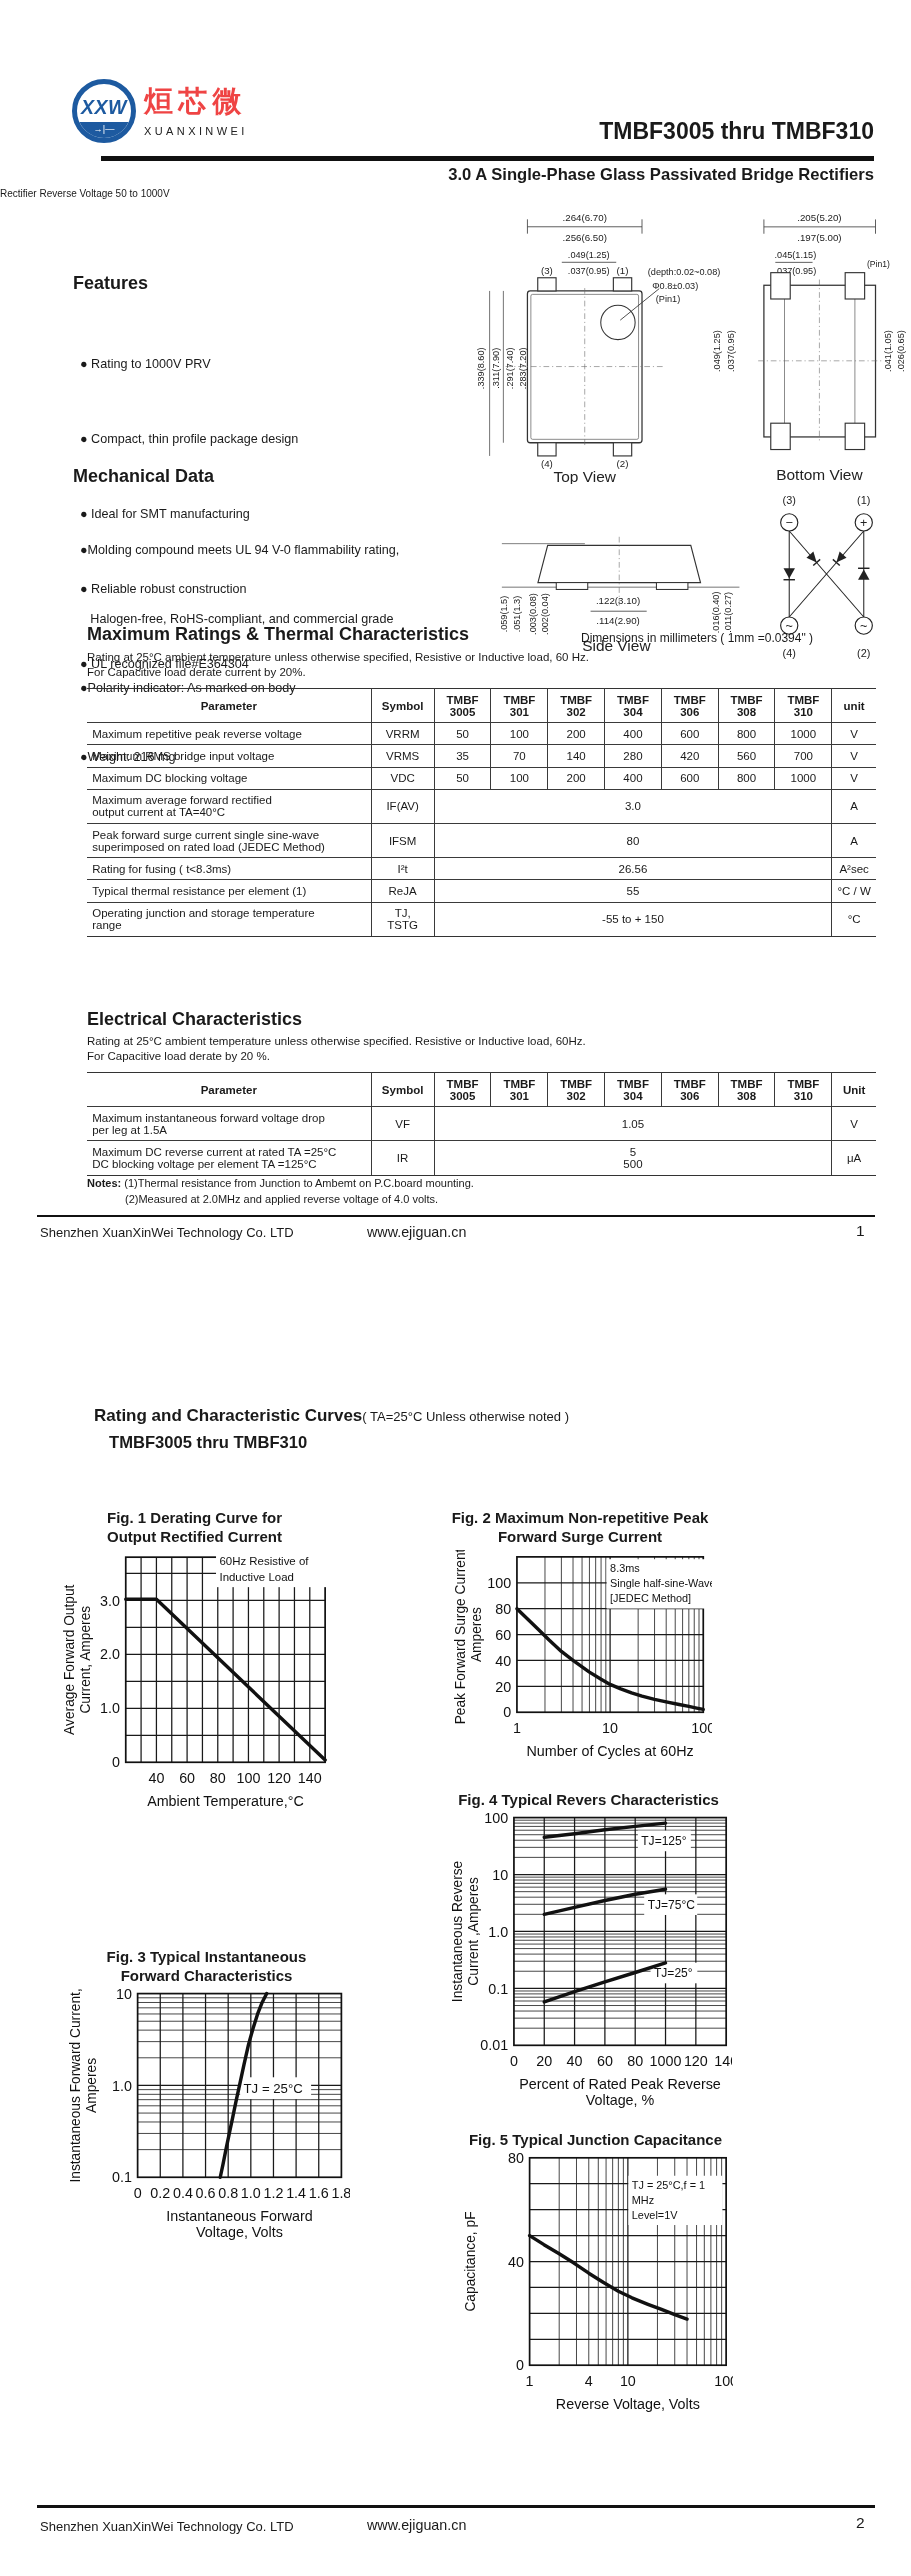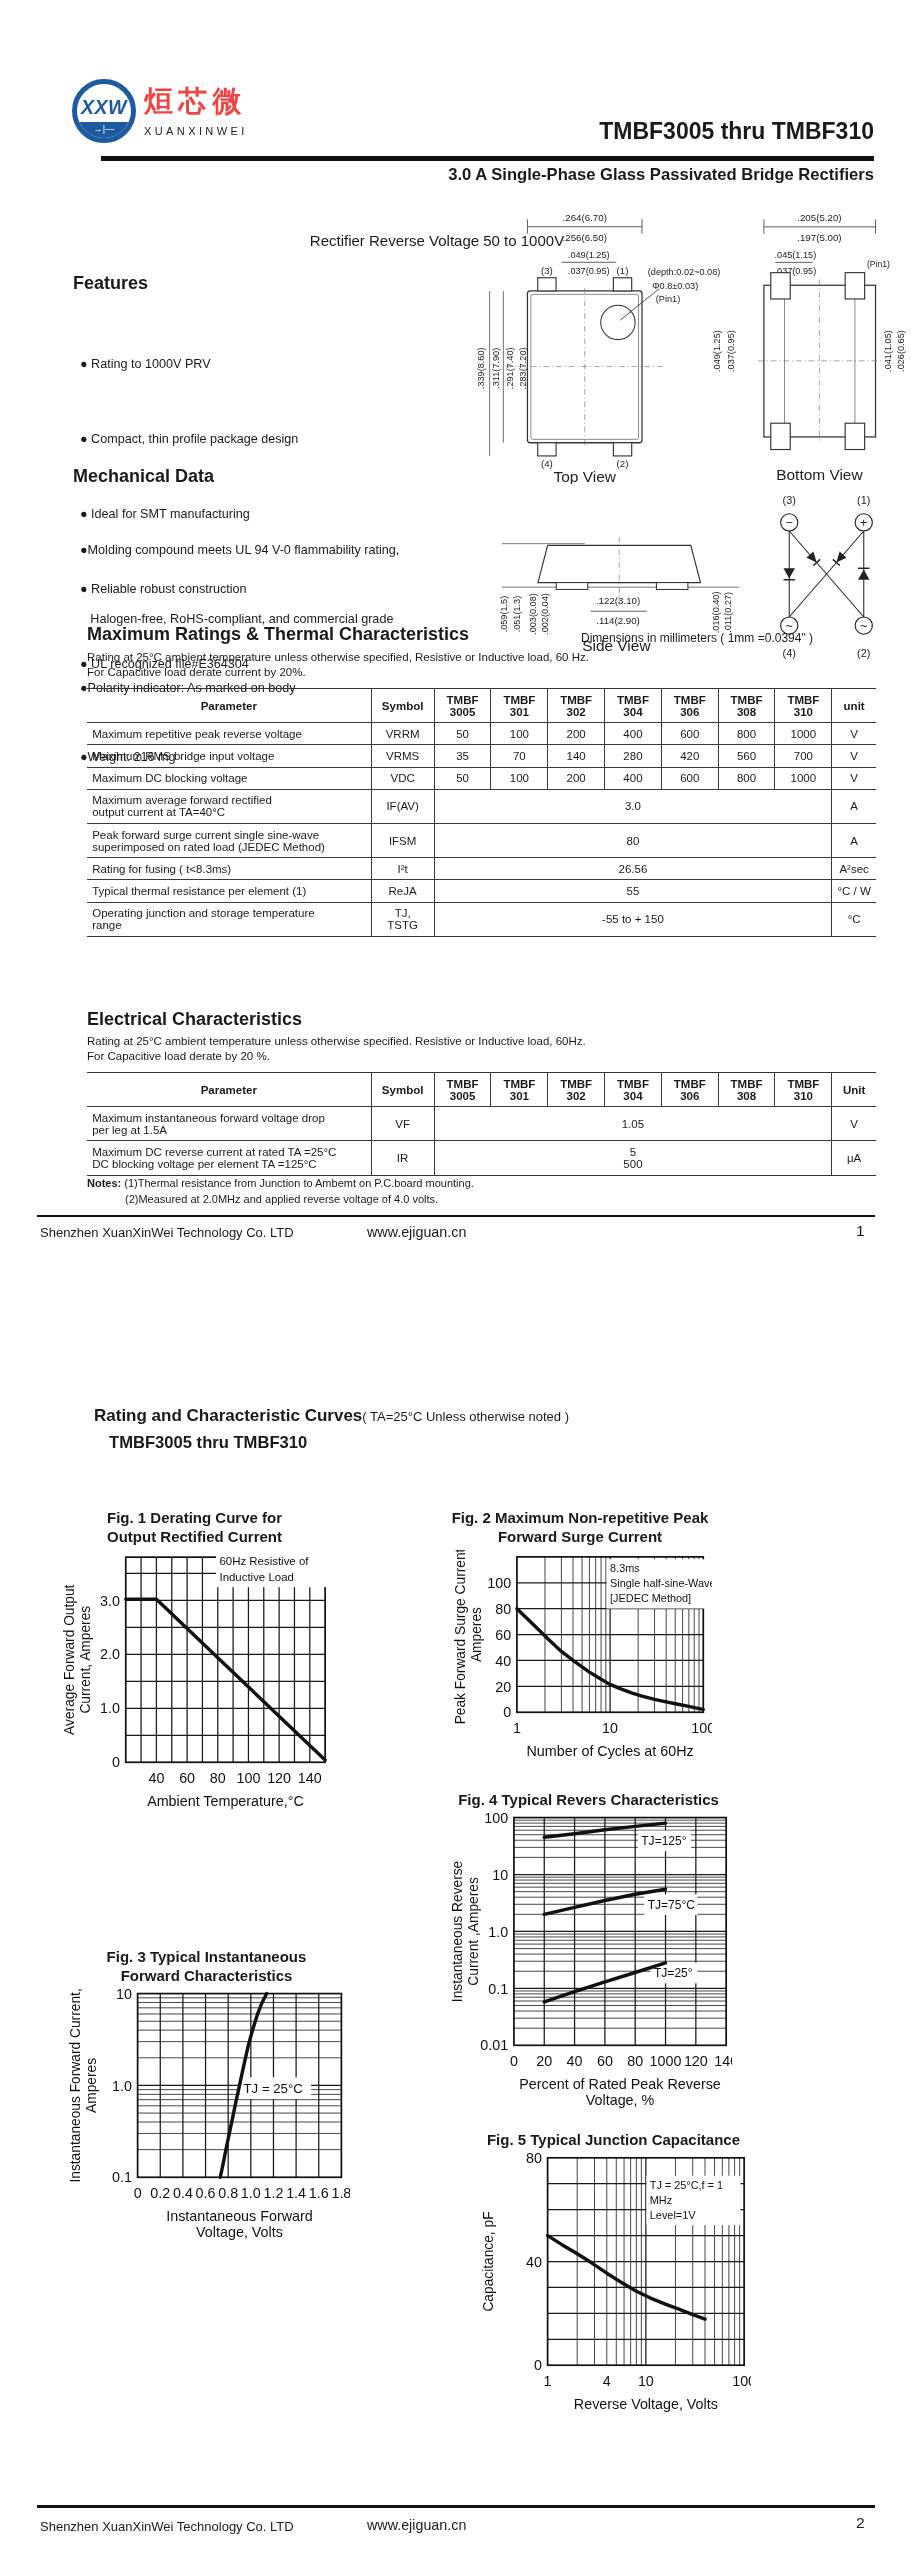--- a/index.html
+++ b/index.html
@@ -9,21 +9,21 @@
   .logo-wrap{left:72px;top:79px;display:flex;align-items:flex-start;}
   .logo-circle{width:64px;height:64px;border-radius:50%;border:5.2px solid #1d5aa0;position:relative;overflow:hidden;box-sizing:border-box;background:#fff;}
   .logo-circle .xxw{position:absolute;top:11.5px;left:0;right:0;text-align:center;font-weight:bold;font-style:italic;font-size:19.5px;color:#1d5aa0;letter-spacing:0.6px;}
   .logo-band{position:absolute;bottom:0;left:0;right:0;height:16px;background:#1d5aa0;color:#fff;text-align:center;font-size:9.2px;line-height:15px;}
   .logo-txt{margin-left:8px;padding-top:3.4px;}
   .logo-cn{font-size:29px;font-weight:bold;letter-spacing:5.2px;color:#ef4444;}
   .logo-en{font-size:11px;letter-spacing:3.4px;color:#222;margin-top:2.3px;}
   .part-title{top:118px;left:0;right:38px;text-align:right;font-size:23px;font-weight:bold;}
   .head-rule{left:101px;top:156px;width:773px;height:5.2px;background:#111;}
   .subtitle{top:165px;left:0;right:38px;text-align:right;font-size:16.6px;font-weight:bold;}
-  .subtitle2{top:188px;left:0;right:38px;text-align:center;font-size:15px;margin-top:44px;}
+  .subtitle2{top:188px;left:0;right:38px;text-align:left;font-size:10px;}
   .sec-h{font-size:18px;font-weight:bold;}
   .feat-items{left:80px;top:302px;font-size:12.6px;line-height:25px;white-space:pre;}
   .mech-items{left:80px;top:493px;font-size:12.6px;line-height:23px;white-space:pre;}
   .mech-items .indent{margin-left:10.3px;}
   .cond{font-size:11.5px;}
   .dim-note{font-size:12px;}
   
   table.ds{border-collapse:collapse;width:100%;font-size:11.5px;}
   table.ds th,table.ds td{border:1.1px solid #3a3a3a;padding:4.6px 5.2px;text-align:center;vertical-align:middle;white-space:pre-line;}
   table.ds thead th{font-weight:bold;border-top:1.7px solid #333;}
@@ -595,21 +595,21 @@
         <text x="120" y="337" text-anchor="end" font-size="25">0.1</text>
         <text x="120" y="177" text-anchor="end" font-size="25">1.0</text>
         <text x="120" y="17" text-anchor="end" font-size="25">10</text>
         <text x="307.5" y="404" text-anchor="middle" font-size="25">Instantaneous Forward</text>
         <text x="307.5" y="432" text-anchor="middle" font-size="25">Voltage, Volts</text>
         <text x="0" y="0" text-anchor="middle" font-size="24" transform="translate(30,168) rotate(-90)">Instantaneous Forward Current,</text>
         <text x="0" y="0" text-anchor="middle" font-size="24" transform="translate(57,168) rotate(-90)">Amperes</text>
       </svg>
     </div>
 </div>
-<div class="abs" style="left:476px;top:2131px;width:275px;">
+<div class="abs" style="left:458px;top:2131px;width:275px;">
   <div class="fig-title">Fig. 5 Typical Junction Capacitance</div>
   <div>
       <svg viewBox="0 0 480 460" width="275" height="264" style="display:block">
         <line x1="176.62664425637277" y1="8" x2="176.62664425637277" y2="370" stroke="#1a1a1a" stroke-width="1.4"></line>
         <line x1="206.82629518442212" y1="8" x2="206.82629518442212" y2="370" stroke="#1a1a1a" stroke-width="1.4"></line>
         <line x1="228.25328851274554" y1="8" x2="228.25328851274554" y2="370" stroke="#1a1a1a" stroke-width="1.4"></line>
         <line x1="244.87335574362723" y1="8" x2="244.87335574362723" y2="370" stroke="#1a1a1a" stroke-width="1.4"></line>
         <line x1="258.4529394407949" y1="8" x2="258.4529394407949" y2="370" stroke="#1a1a1a" stroke-width="1.4"></line>
         <line x1="269.93431386244504" y1="8" x2="269.93431386244504" y2="370" stroke="#1a1a1a" stroke-width="1.4"></line>
         <line x1="279.87993276911834" y1="8" x2="279.87993276911834" y2="370" stroke="#1a1a1a" stroke-width="1.4"></line>

